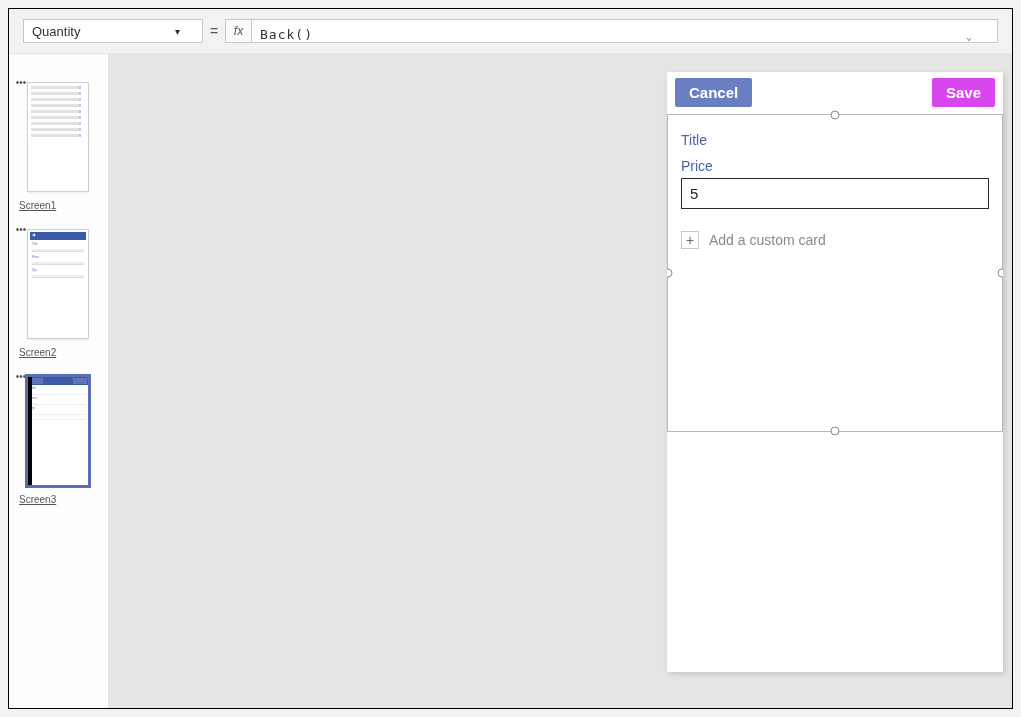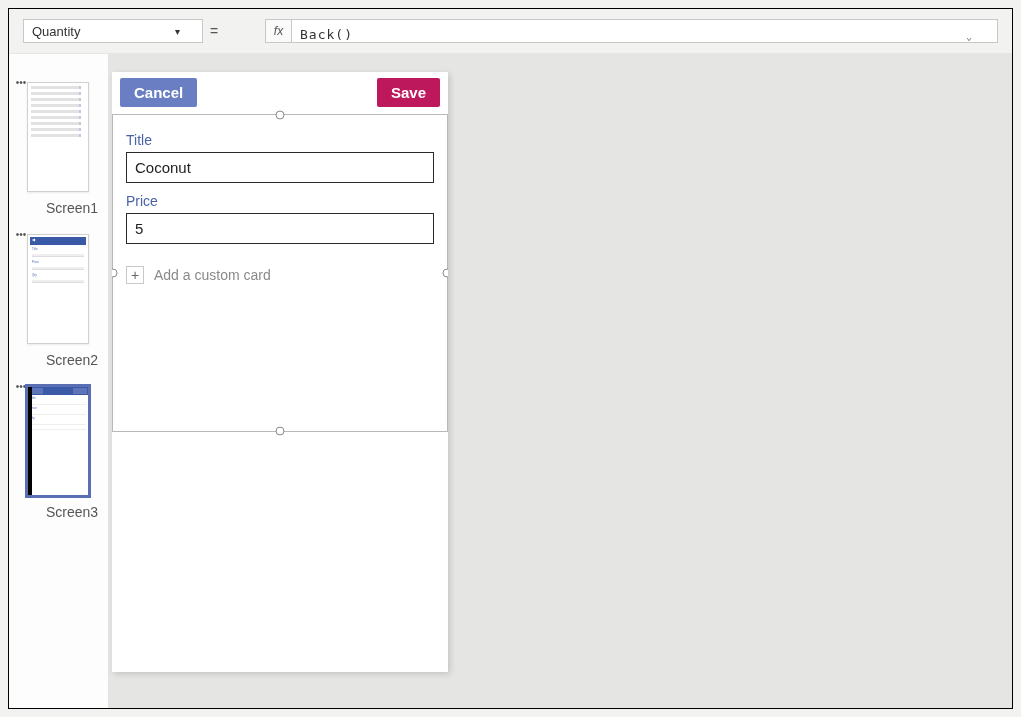--- a/index.html
+++ b/index.html
@@ -42,21 +42,21 @@
     font-size:10px; color:#333;
   }
   .equals {
     width:22px; text-align:center; font-size:14px; color:#555;
   }
   .fx-box {
     width:26px; height:24px;
     border:1px solid #c8c8c8; border-right:none;
     background:#fafafa;
     display:flex; align-items:center; justify-content:center;
-    font-style:italic; font-size:12px; color:#555;margin-left:40px;
+    font-style:italic; font-size:12px; color:#555;
   }
   .formula-input {
     flex:1;
     height:24px;
     border:1px solid #c8c8c8;
     background:#fff;
     padding:0 24px 0 8px;
     font-family:"Segoe UI", Consolas, monospace;
     font-size:13px;
     letter-spacing:1px;
@@ -102,23 +102,24 @@
     background:#fff;
     box-shadow:0 1px 2px rgba(0,0,0,0.08);
     position:relative;
     overflow:hidden;
   }
   .thumb.selected {
     outline:2px solid #5a6fb3;
     border-color:#5a6fb3;
   }
   .thumb-label {
-    font-size:14px;
+    font-size:10px;
     color:#555;
-    margin:4px 0 18px 31px;
+    margin:4px 0 18px 4px;
+    text-decoration:underline;
   }
   
   .t1-list { padding:3px 3px; }
   .t1-list div {
     height:3px; background:#e2e2e2; margin-bottom:3px;
     border-right:2px solid #bfc8e2;
     width: calc(100% - 4px);
   }
   .t2-bar { height:8px; background:#3a5aa8; margin:2px; position:relative;}
   .t2-bar span{position:absolute;left:2px;top:0;color:#fff;font-size:4px;}
@@ -127,22 +128,22 @@
   .t3-bar { height:8px; background:#3a5aa8; margin:0; display:flex; justify-content:space-between;}
   .t3-bar .b{width:14px;height:6px;background:#5e73b8;margin:1px;}
   .t3-lines div{height:5px;border-bottom:1px solid #eee;margin:0 2px;}
   .t3-label{font-size:3px;color:#556bb0;margin:1px 2px 0 2px;}
   .t3-left{position:absolute;left:0;top:0;bottom:0;width:4px;background:#000;}
   
   .canvas-area {
     flex:1;
     position:relative;
     display:flex;
-    justify-content:flex-start;
-    padding:18px 3px;
+    justify-content:flex-end;
+    padding:18px 9px;
     background:#e5e5e3;
   }
   .app-surface {
     width:336px; height:600px;
     background:#fff;
     box-shadow:2px 2px 6px rgba(0,0,0,0.15);
     overflow:hidden;
     position:relative;
   }
   
@@ -173,21 +174,21 @@
   }
   .btn {
     border:none; color:#fff;
     padding:6px 14px;
     font-size:15px; font-weight:600;
     cursor:pointer;
     border-radius:2px;
     font-family:inherit;
   }
   .btn-cancel { background:#6a7fc3; }
-  .btn-save   { background:#be185d;margin-left:13px; }
+  .btn-save   { background:#d946ef;margin-left:13px; }
   
   .form-body {
     padding:10px 14px;
   }
   .field-label {
     color:#4a63a8;
     font-size:14px;
     margin:10px 0 4px 0;
   }
   .field-input {
@@ -304,21 +305,20 @@
     </div>
 
     <div class="canvas-area">
       <div class="app-surface">
         <div class="app-header">
           <button class="btn btn-cancel">Cancel</button>
           <button class="btn btn-save">Save</button>
         </div>
         <div class="form-body">
           <div class="field-label">Title</div>
-          <input class="field-input" value="Coconut" style="">
 
           <div class="field-label">Price</div>
 
           <input class="field-input" value="5" style="">
 
           <div class="add-card">
             <div class="plus">+</div>
             <span>Add a custom card</span>
           </div>
         </div>

